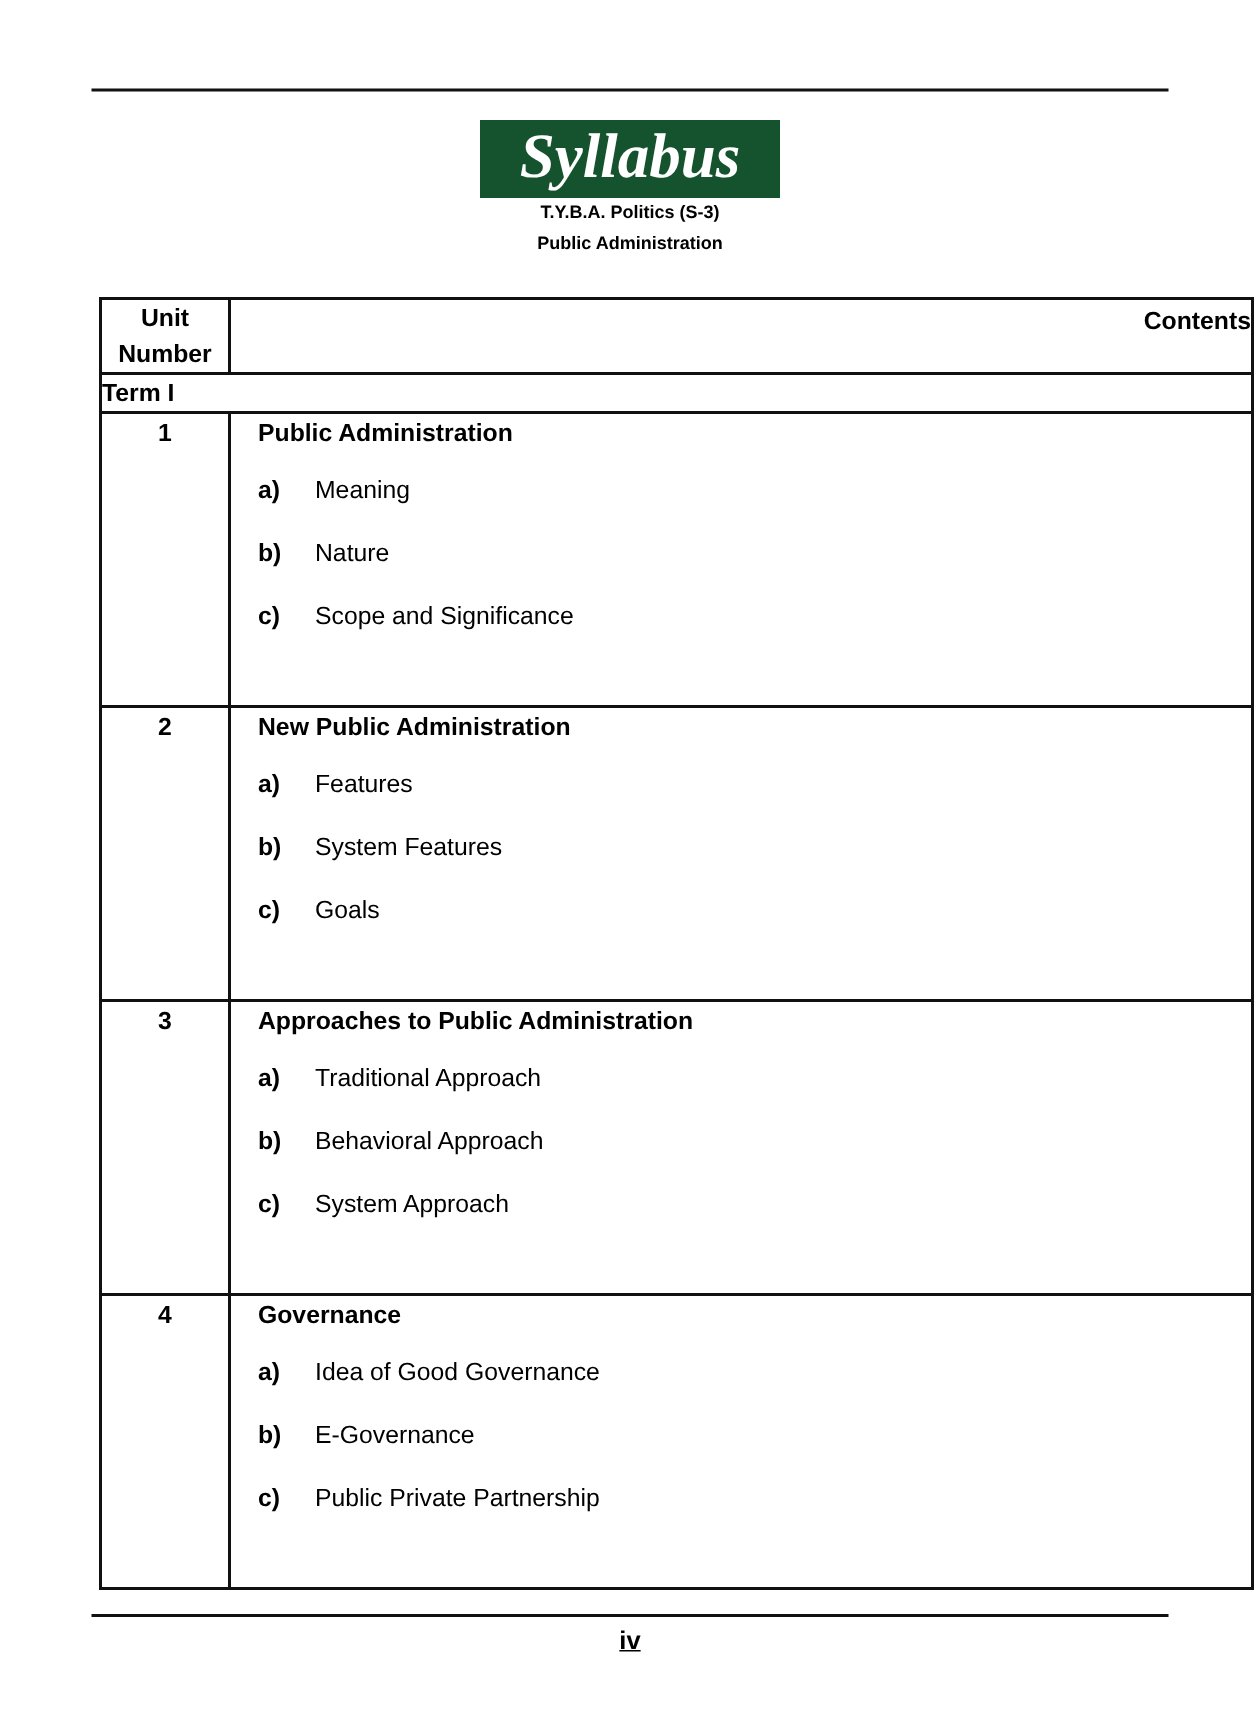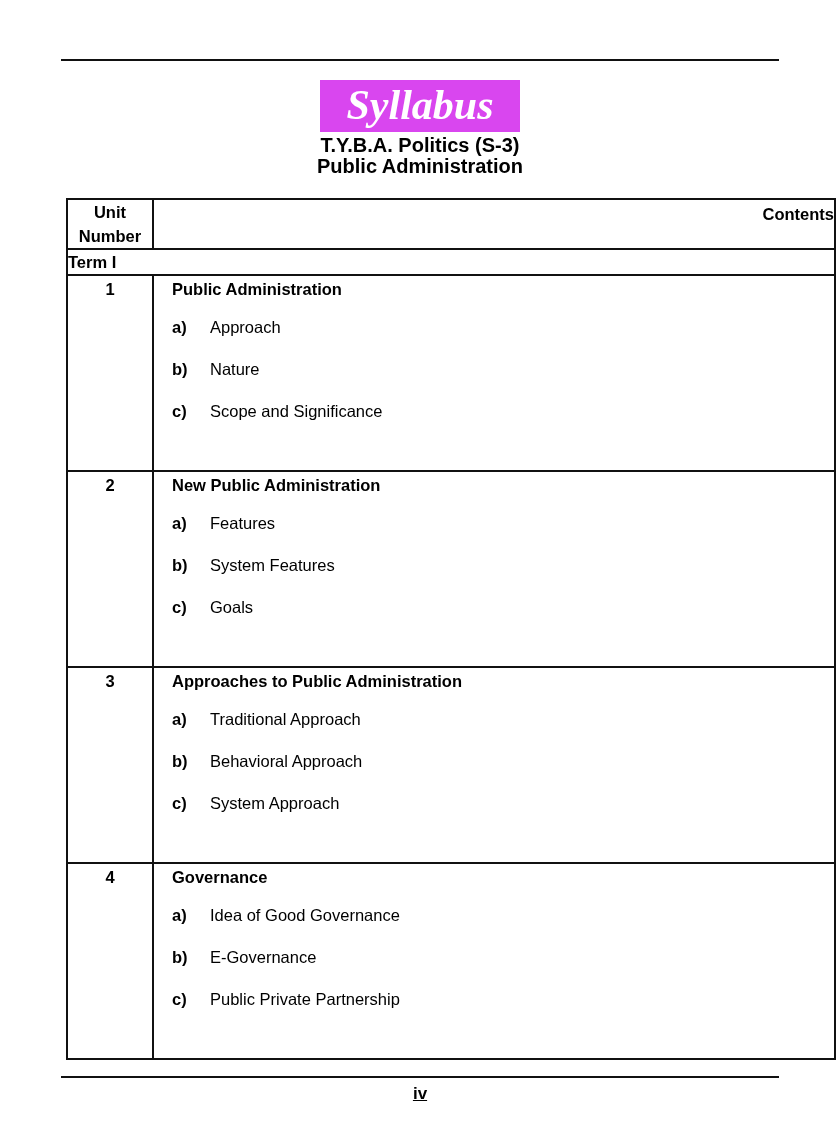--- a/index.html
+++ b/index.html
@@ -1,22 +1,22 @@
 <!DOCTYPE html>
 <html><head>
 <meta charset="utf-8">
 <style>
   html, body { margin:0; padding:0; background:#fff; }
   body { width:840px; height:1140px; position:relative; font-family:"Liberation Sans", sans-serif; color:#000; }
   .rule { position:absolute; left:61px; width:718px; height:2px; background:#111; }
   .rule.top { top:59px; }
   .rule.bottom { top:1076px; }
-  .title-box { position:absolute; left:320px; top:80px; width:200px; height:52px; background:#d946ef; color:#fff;
+  .title-box { position:absolute; left:320px; top:80px; width:200px; height:52px; background:#14532d; color:#fff;
     font-family:"Liberation Serif", serif; font-style:italic; font-weight:bold; font-size:42px; text-align:center; line-height:50px; }
-  .subtitle { position:absolute; left:0; width:840px; text-align:center; font-weight:bold; font-size:20px; }
+  .subtitle { position:absolute; left:0; width:840px; text-align:center; font-weight:bold; font-size:12px; }
   .sub1 { top:134px; }
   .sub2 { top:155px; }
   table { position:absolute; left:66px; top:198px; width:770px; border-collapse:collapse; }
   td, th { border:2px solid #111; padding:0; vertical-align:top; font-size:16.5px; }
   th { font-weight:bold; text-align:center; height:47px; line-height:24px; }
   .col-unit { width:84px; }
   .term td { text-align:left; font-weight:bold; height:24px; line-height:24px; }
   .unit-num { text-align:center; font-weight:bold; padding-top:4px; }
   .unit-cell { height:190px; padding:4px 0 0 18px; }
   .unit-title { font-weight:bold; margin-bottom:19px; }
@@ -42,21 +42,21 @@
     <td colspan="2">Term I</td>
   </tr>
   </tbody>
     <tbody id="units">
       <tr>
         <td class="unit-num">1</td>
   <td class="unit-cell">
     <div class="unit-title">Public Administration</div>
           <div class="item">
       <span class="lbl">a)</span>
-      <span>Approach</span>
+      <span>Meaning</span>
           </div>
           <div class="item">
       <span class="lbl">b)</span>
       <span>Nature</span>
           </div>
           <div class="item">
       <span class="lbl">c)</span>
       <span>Scope and Significance</span>
           </div>
         </td>

